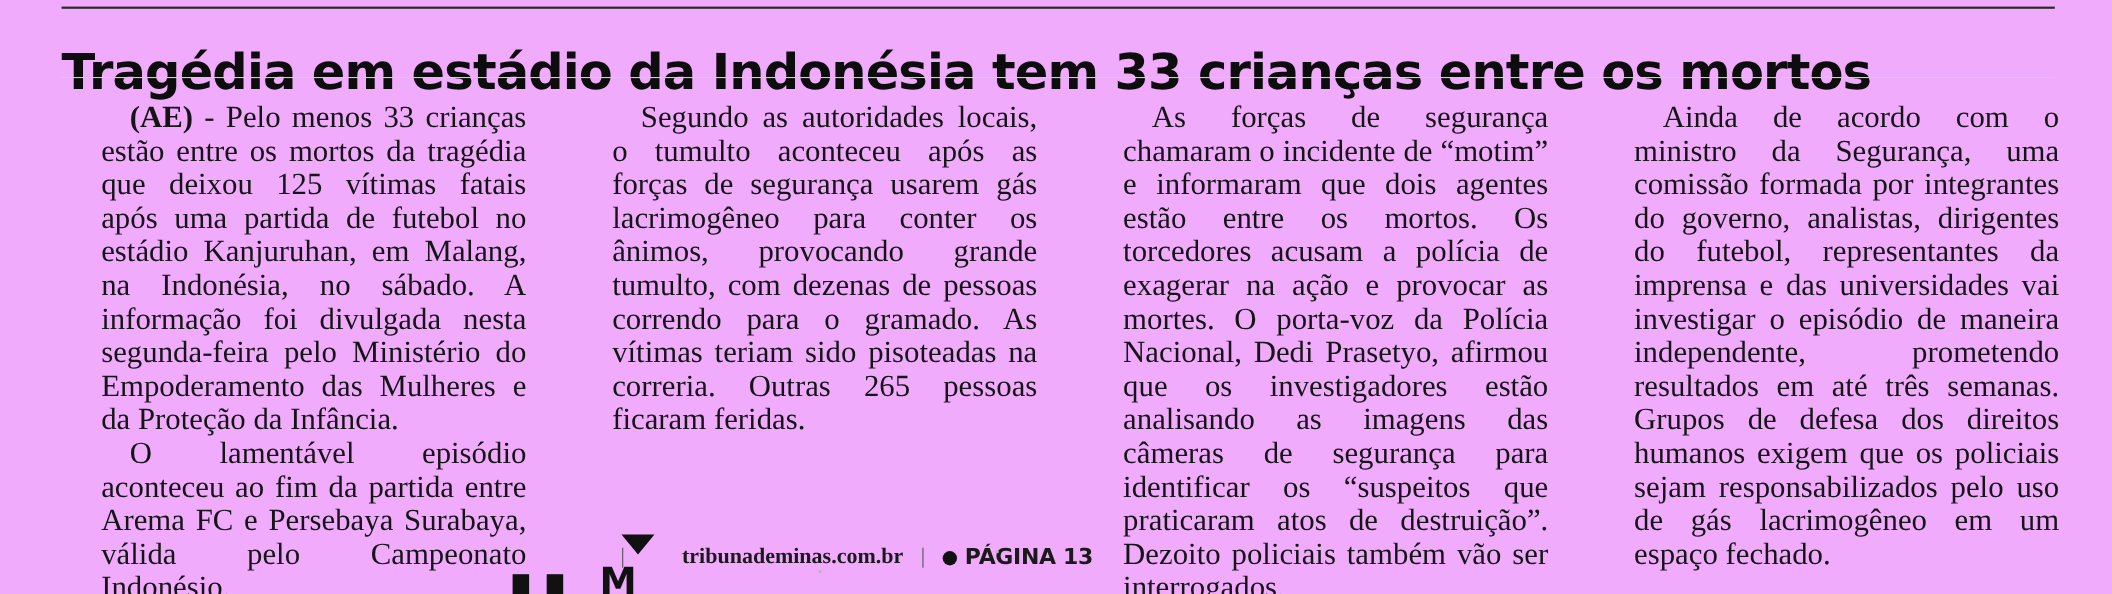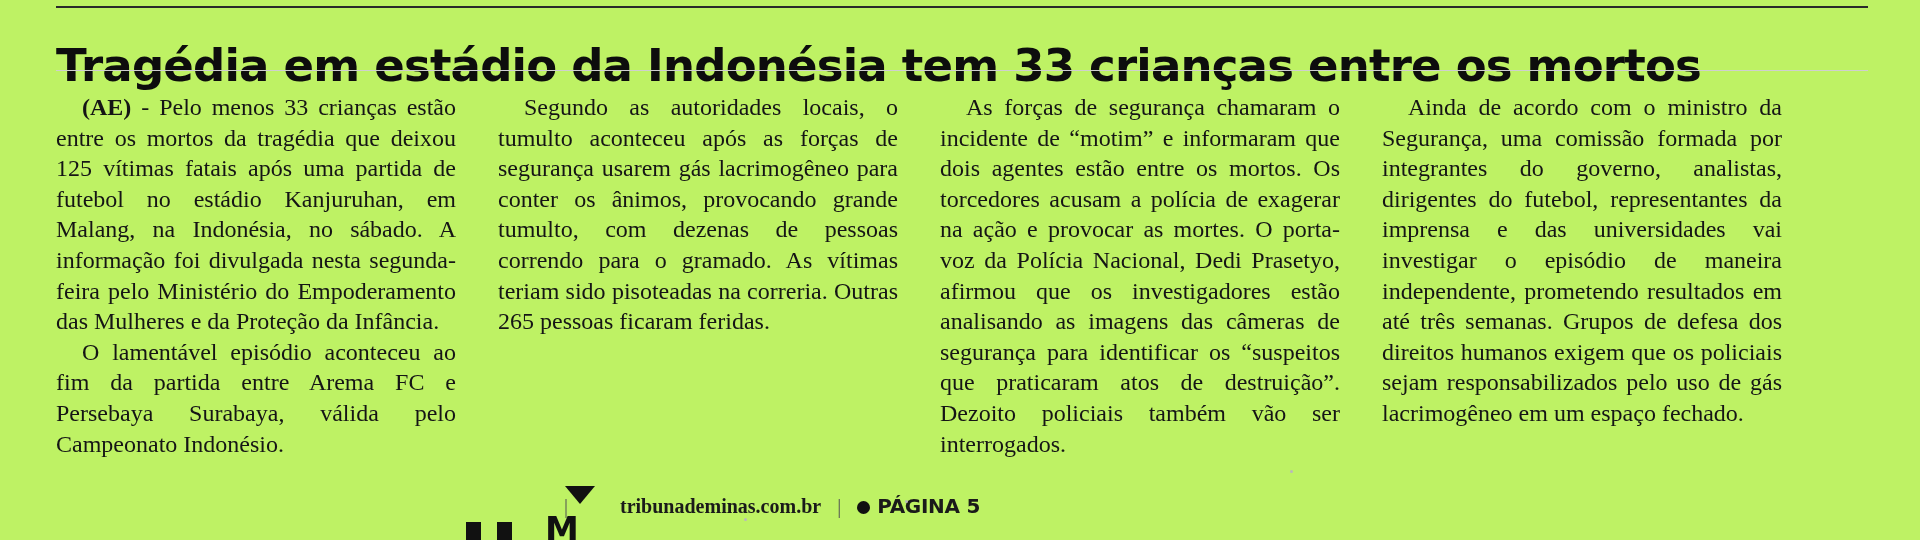--- a/index.html
+++ b/index.html
@@ -12,21 +12,21 @@
     height: 540px;
     overflow: hidden;
     font-family: "Liberation Serif", serif;
     color: #111111;
     position: relative;
   }
 
   .page {
     position: absolute;
     inset: 0;
-    background: #bef264;
+    background: #f0abfc;
   }
 
   
   .headline-rule-top {
     position: absolute;
     left: 56px;
     top: 6px;
     width: 1812px;
     height: 2px;
     background: #2a2a2a;
@@ -58,25 +58,26 @@
     position: absolute;
     left: 56px;
     top: 92px;
     width: 1816px;
     height: 280px;
     display: flex;
     gap: 42px;
   }
   .col {
     width: 400px;
-    font-size: 24px;
+    font-size: 28px;
     line-height: 30.6px;
     text-align: justify;
     color: #151515;
     font-family: "Liberation Serif", serif;
+    margin-left: 36px;
   }
   .col p {
     margin: 0;
     text-indent: 26px;
   }
   .col p.first {
     text-indent: 26px;
   }
   .lead {
     font-weight: 700;
@@ -205,21 +206,21 @@
 
   </div>
 
   <div class="tri-marker"></div>
 
   <div class="footer">
     <div class="footer-inner">
       <span class="footer-sep">|</span>
       <span class="footer-site">tribunademinas.com.br</span>
       <span class="footer-sep">|</span>
-      <span><span class="page-dot"></span><span class="page-num">PÁGINA 5</span></span>
+      <span><span class="page-dot"></span><span class="page-num">PÁGINA 13</span></span>
     </div>
   </div>
 
   <div class="logo-bar-1"></div>
   <div class="logo-bar-2"></div>
   <div class="logo-m">M</div>
 
   <div class="speck" style="left:744px; top:518px;"></div>
   <div class="speck" style="left:905px; top:500px;"></div>
   <div class="speck" style="left:1290px; top:470px;"></div>

